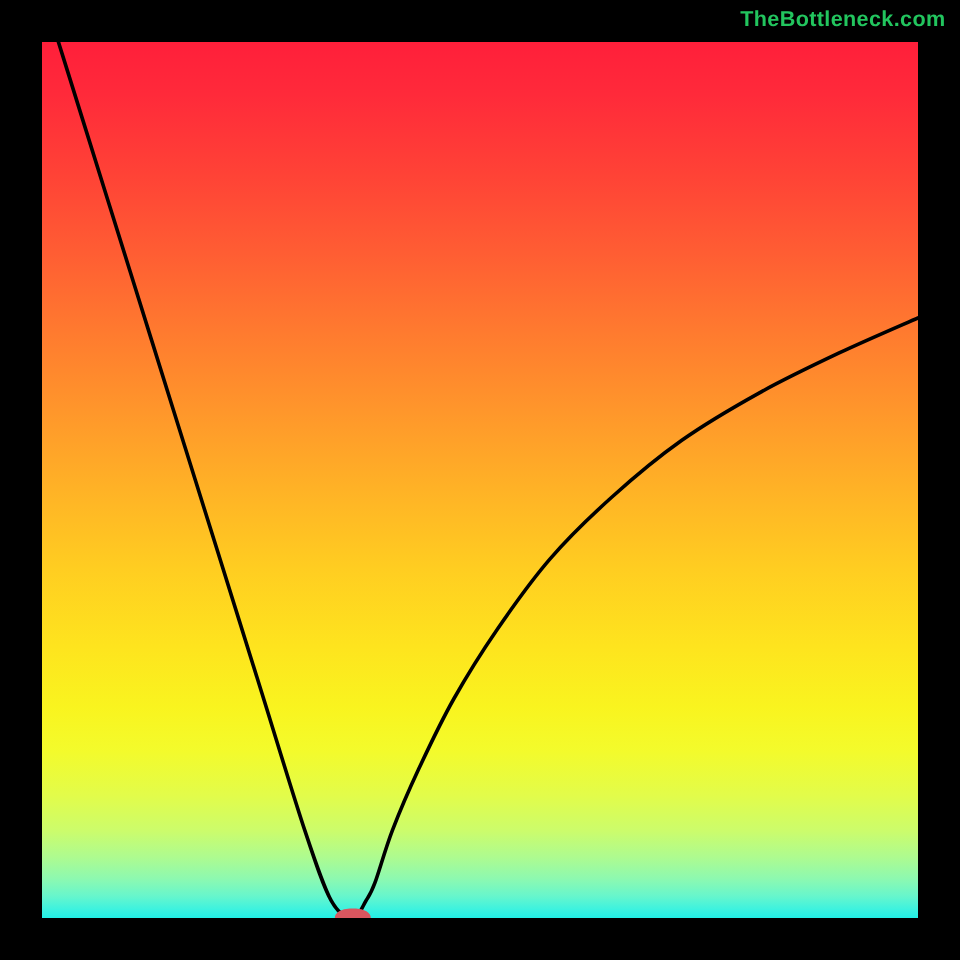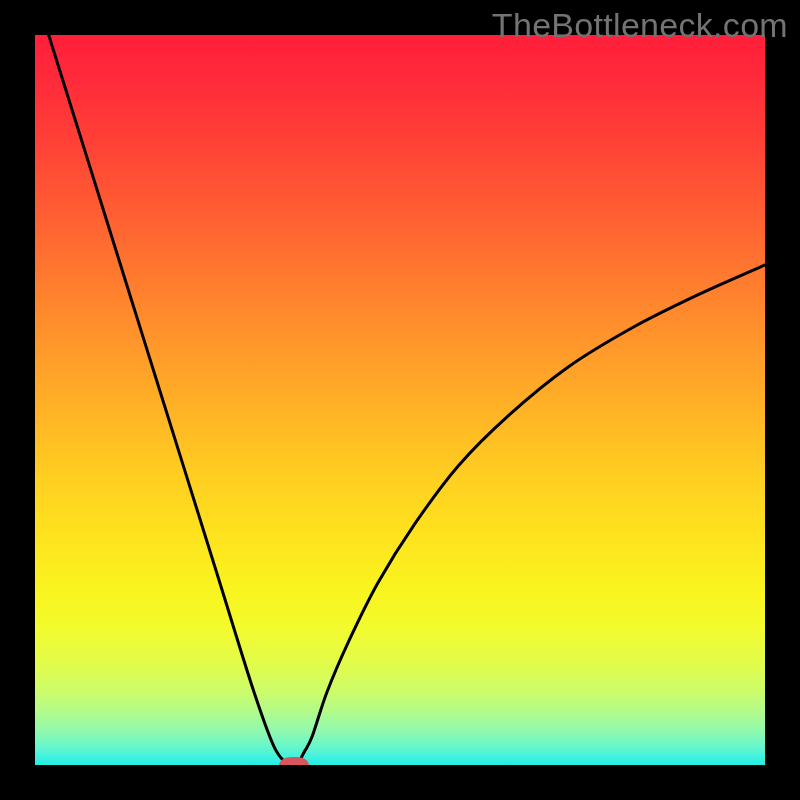--- a/index.html
+++ b/index.html
@@ -7,24 +7,24 @@
   .frame {
     width: 800px;
     height: 800px;
     background: #000;
     position: relative;
   }
   .watermark {
     position: absolute;
     top: 6px;
     right: 12px;
-    color: #737373;
+    color: #22c55e;
     font-family: Arial, Helvetica, sans-serif;
-    font-size: 34px;
-    font-weight: 400;
+    font-size: 18px;
+    font-weight: 700;
     letter-spacing: 0.3px;
     z-index: 10;
   }
   .plot {
     position: absolute;
     left: 35px;
     top: 35px;
     width: 730px;
     height: 730px;
     overflow: hidden;

